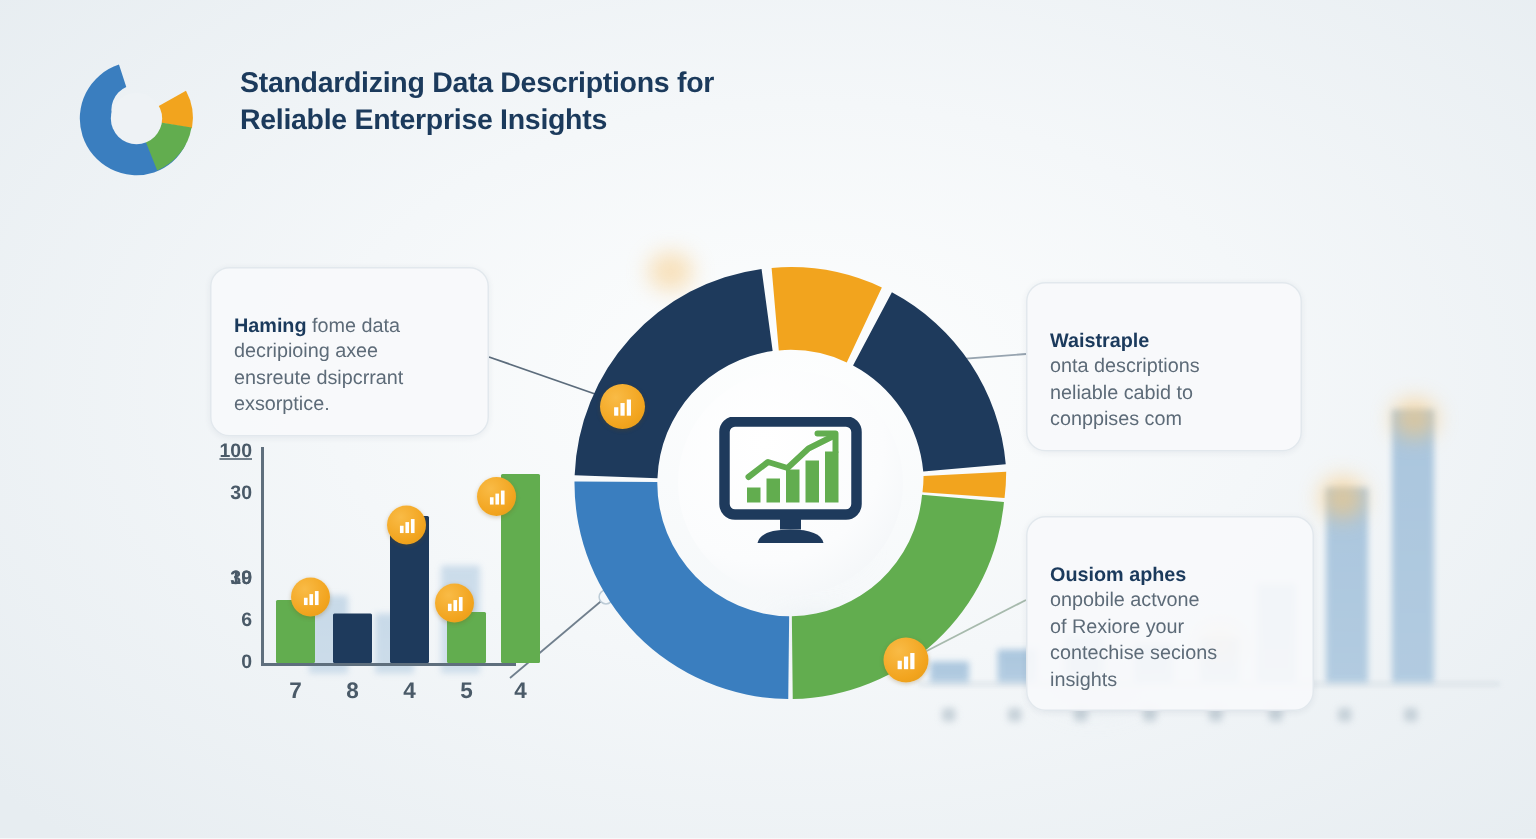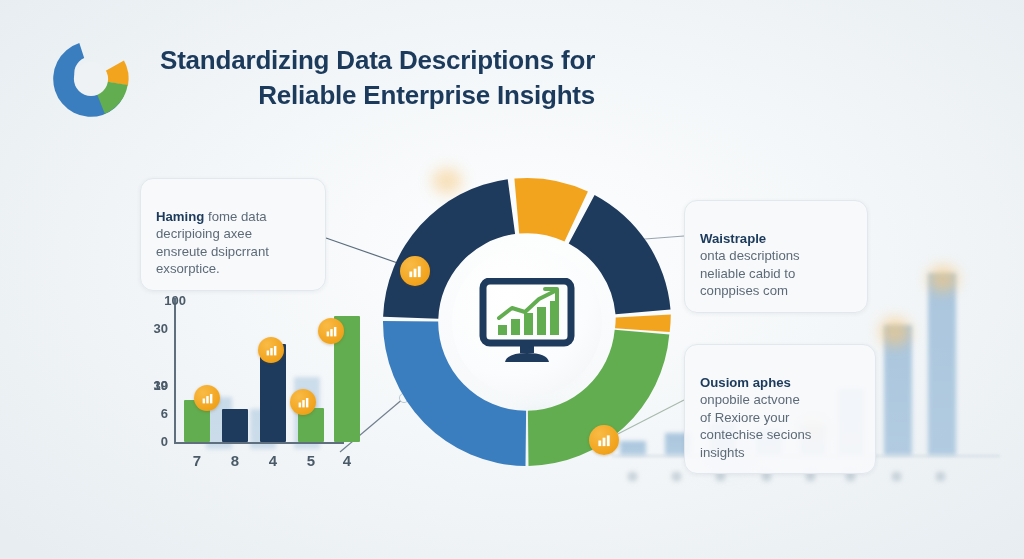--- a/index.html
+++ b/index.html
@@ -38,22 +38,22 @@
   }
   .soft-blob {
     position: absolute; border-radius: 50%;
     background: #dfe7ed; filter: blur(10px); opacity: .55;
   }
 
   
   .header { position: absolute; left: 46px; top: 34px; display: flex; align-items: flex-start; gap: 24px; }
   .logo { width: 90px; height: 90px; flex: none; }
   .title {
-    color: #1b3a5c; font-weight: bold; font-size: 26px; line-height: 1.33;
-    letter-spacing: -0.2px; padding-top: 9px; white-space: pre-line; text-align: right;
+    color: #1b3a5c; font-weight: bold; font-size: 19px; line-height: 1.33;
+    letter-spacing: -0.2px; padding-top: 9px; white-space: pre-line;
   }
 
   
   .donut-wrap { position: absolute; left: 382px; top: 172px; width: 290px; height: 300px; }
   .donut-center-card {
     position: absolute; left: 50%; top: 50%; transform: translate(-50%,-50%);
     width: 150px; height: 150px; border-radius: 50%;
     background: radial-gradient(circle at 38% 32%, #ffffff 0%, #fbfcfd 58%, #eef2f5 100%);
   }
   .monitor-icon { position: absolute; left: 50%; top: 50%; transform: translate(-50%,-50%); }
@@ -66,21 +66,21 @@
     border-radius: 13px;
     padding: 11px 15px 12px;
     box-shadow: 0 1px 4px rgba(40,60,80,.07);
     color: #5d6b78;
     font-size: 13.2px;
     line-height: 1.33;
     white-space: pre-line;
   }
   .callout b { color: #1b3a5c; font-weight: bold; }
   .c-tl { left: 140px; top: 178px; width: 186px; }
-  .c-tr { left: 684px; top: 200px; width: 184px; }
+  .c-tr { left: 684px; top: 188px; width: 184px; }
   .c-br { left: 684px; top: 344px; width: 192px; }
 
   .connector { position: absolute; pointer-events: none; }
 
   
   .badge {
     position: absolute; width: 26px; height: 26px; border-radius: 50%;
     background: radial-gradient(circle at 35% 30%, #f9bb46 0%, #f2a41e 65%, #e09a18 100%);
     box-shadow: 0 1px 3px rgba(120,80,10,.28);
     display: flex; align-items: center; justify-content: center;
@@ -229,21 +229,21 @@
 contechise secions
 insights</span>
   </div>
 
   <div class="chart">
 
     <div class="axis-line" style="left:40px;top:4px;width:2px;height:146px;"></div>
 
     <div class="axis-line" style="left:40px;top:148px;width:170px;height:2px;"></div>
 
-    <div class="ytick" style="top:6px;left:18px;">100</div>
+    <div class="ytick" style="top:6px;left:0px;text-decoration:underline;">100</div>
     <div class="ytick" style="top:34px;left:0px;">30</div>
     <div class="ytick" style="top:62px;left:0px;margin-top:29px;">30</div>
     <div class="ytick" style="top:91px;left:0px;">19</div>
     <div class="ytick" style="top:119px;left:0px;">6</div>
     <div class="ytick" style="top:147px;left:0px;">0</div>
 
     <div style="position:absolute;left:40px;top:0;width:170px;height:148px;">
       <div class="bar" style="left:10px;width:26px;height:42px;background:#62ad4f;"></div>
       <div class="bar" style="left:48px;width:26px;height:33px;background:#1e3a5c;"></div>
       <div class="bar" style="left:86px;width:26px;height:98px;background:#1e3a5c;"></div>

